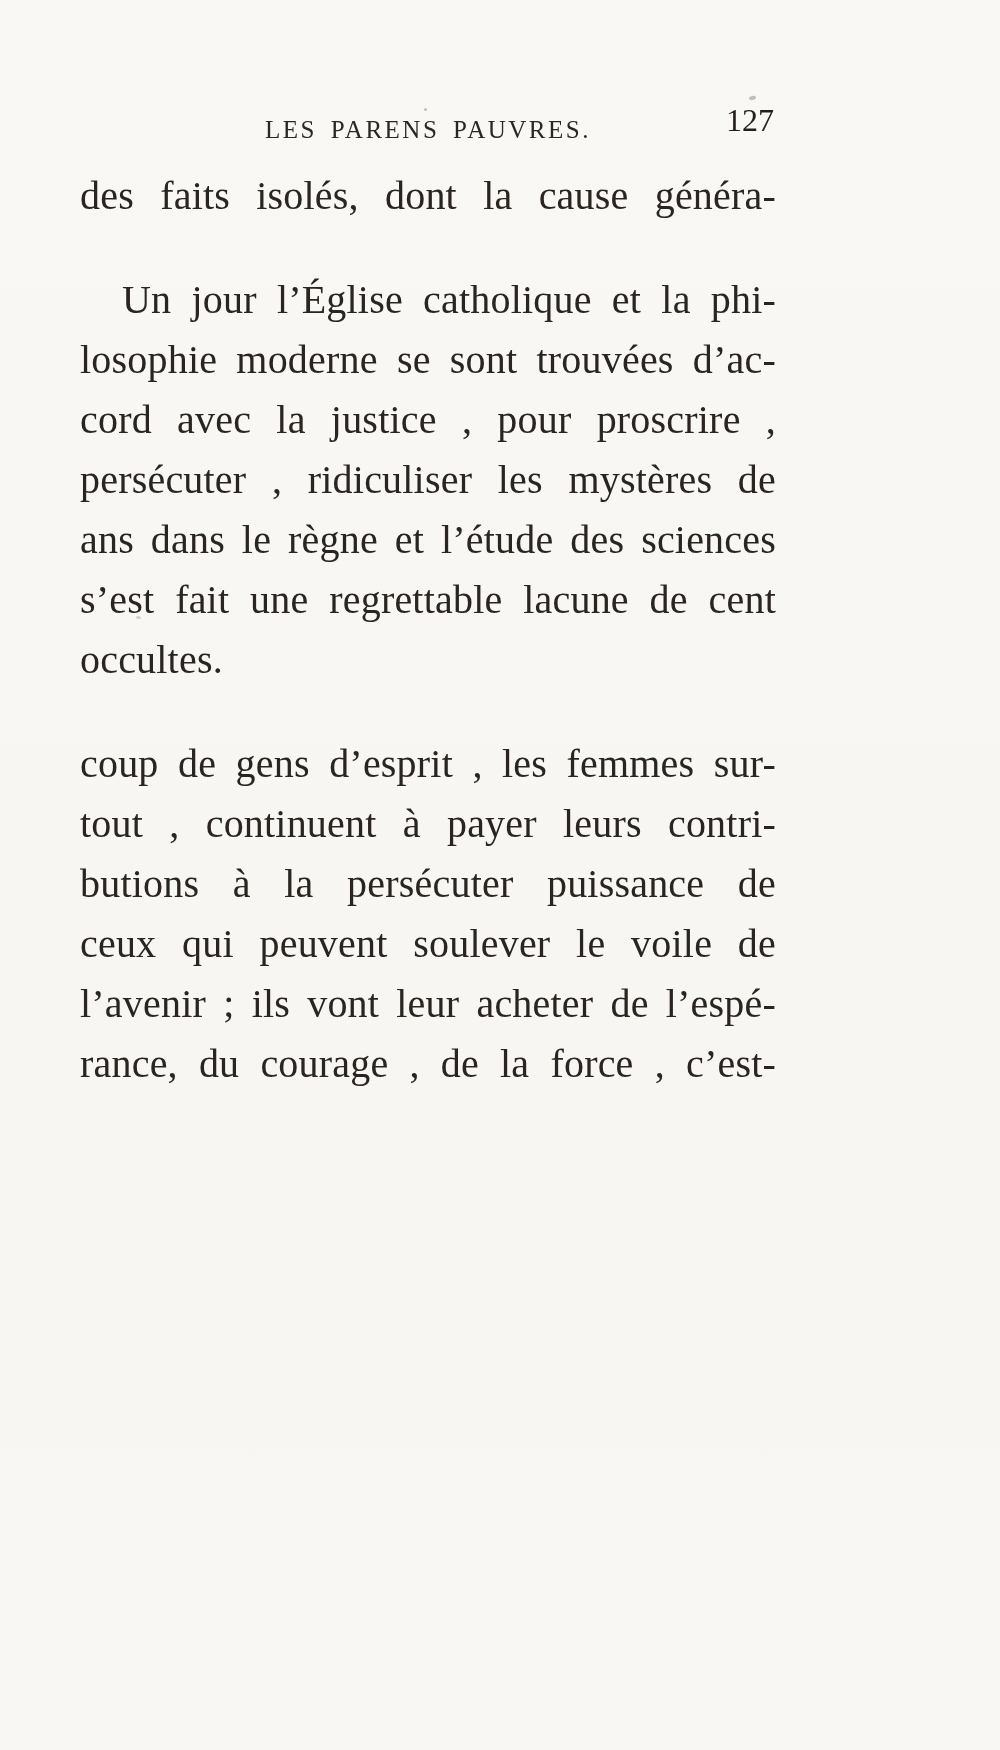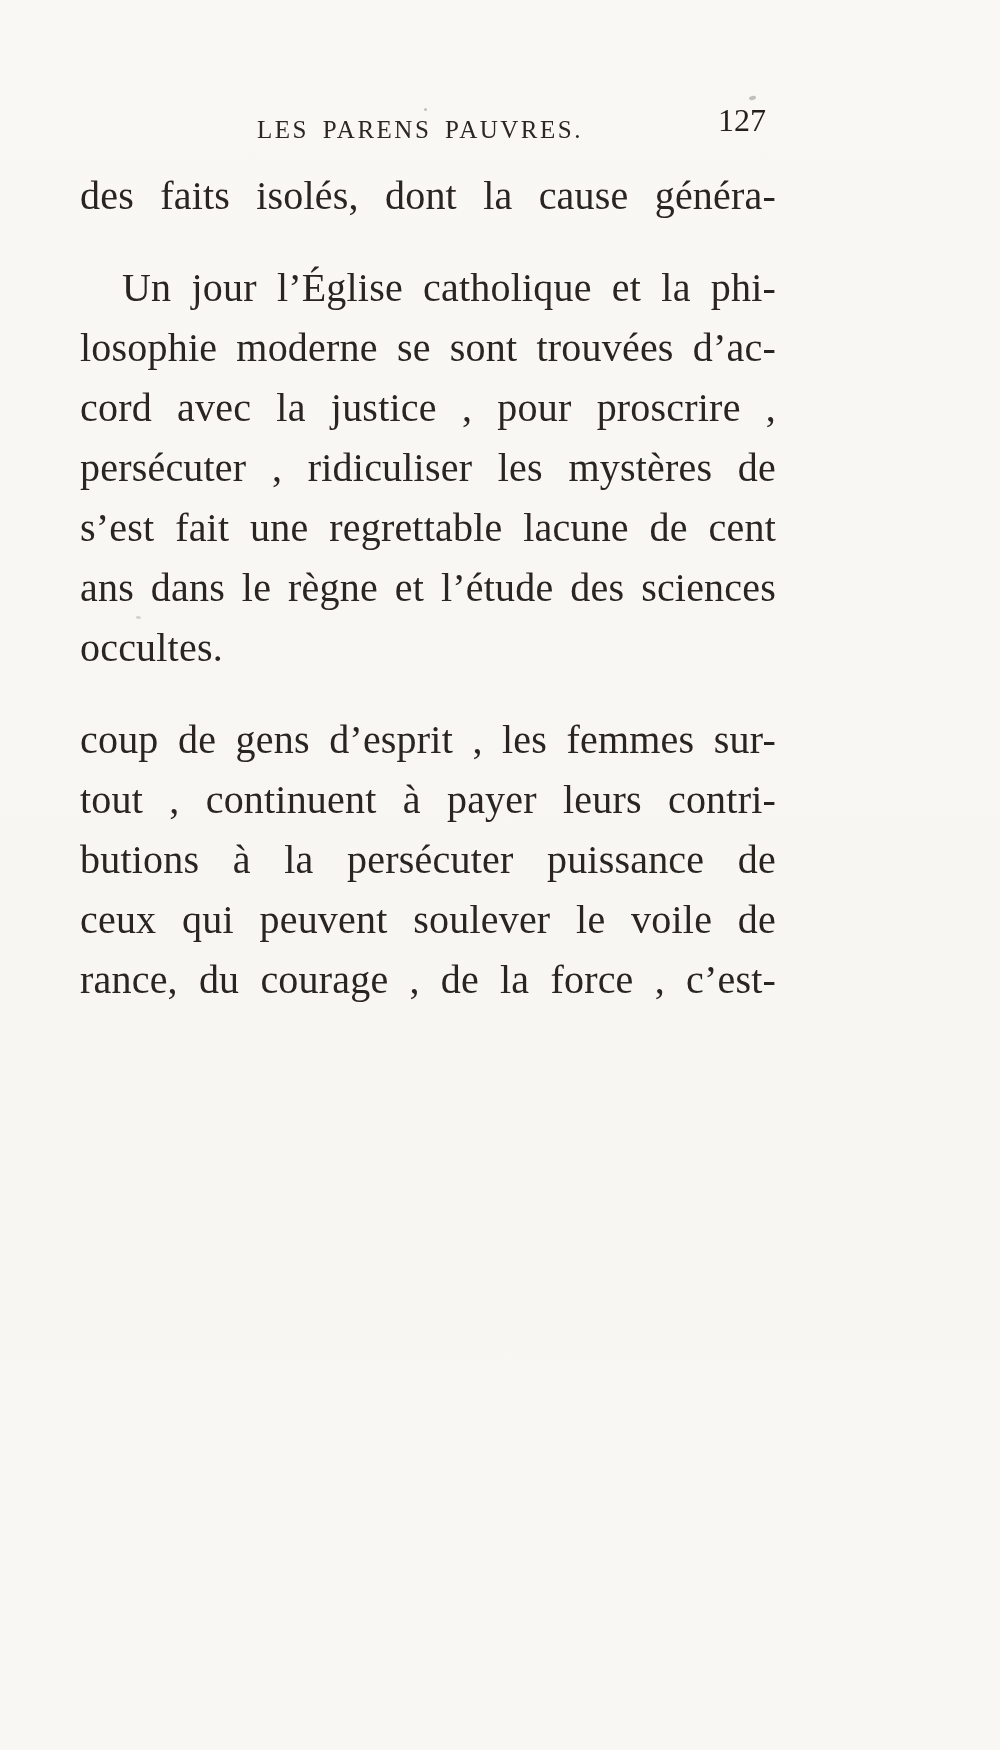--- a/index.html
+++ b/index.html
@@ -12,21 +12,21 @@
     height: 1750px;
     background: linear-gradient(180deg, #f9f8f5 0%, #f7f6f2 60%, #f8f7f3 100%);
     overflow: hidden;
     font-family: "Liberation Serif", "DejaVu Serif", serif;
     color: #2a2520;
   }
 
   
   .running-head {
     position: absolute;
-    left: 80px;
+    left: 88px;
     top: 100px;
     width: 696px;
     height: 56px;
   }
   .head-title {
     position: absolute;
     left: calc(50% - 8px);
     transform: translateX(-50%);
     top: 16px;
     font-size: 25px;
@@ -53,21 +53,21 @@
     font-size: 40px;
     line-height: 60px;
     letter-spacing: 0.2px;
   }
   .para {
     margin: 0;
     padding: 0;
     font-family: Liberation Serif, serif;
   }
   .para + .para {
-    margin-top: 32px;
+    margin-top: 44px;
   }
   .line {
     display: block;
     text-align: justify;
     text-align-last: justify;
   }
   .line.last {
     text-align-last: left;
   }
   .line.indent {
@@ -102,27 +102,28 @@
 
     <p class="para">
       <span class="line">des faits isolés, dont la cause généra-</span>
     </p>
 
     <p class="para">
       <span class="line indent">Un jour l’Église catholique et la phi-</span>
       <span class="line">losophie moderne se sont trouvées d’ac-</span>
       <span class="line">cord avec la justice , pour proscrire ,</span>
       <span class="line">persécuter , ridiculiser les mystères de</span>
+      <span class="line">ans dans le règne et l’étude des sciences</span>
       <span class="line">s’est fait une regrettable lacune de cent</span>
-      <span class="line">ans dans le règne et l’étude des sciences</span>
       <span class="line last">occultes.</span>
     </p>
 
     <p class="para">
       <span class="line">coup de gens d’esprit , les femmes sur-</span>
       <span class="line">tout , continuent à payer leurs contri-</span>
       <span class="line">butions à la persécuter puissance de</span>
       <span class="line">ceux qui peuvent soulever le voile de</span>
+      <span class="line">l’avenir ; ils vont leur acheter de l’espé-</span>
       <span class="line">rance, du courage , de la force , c’est-</span>
     </p>
 
   </main>
 </div>
 
 </body></html>

